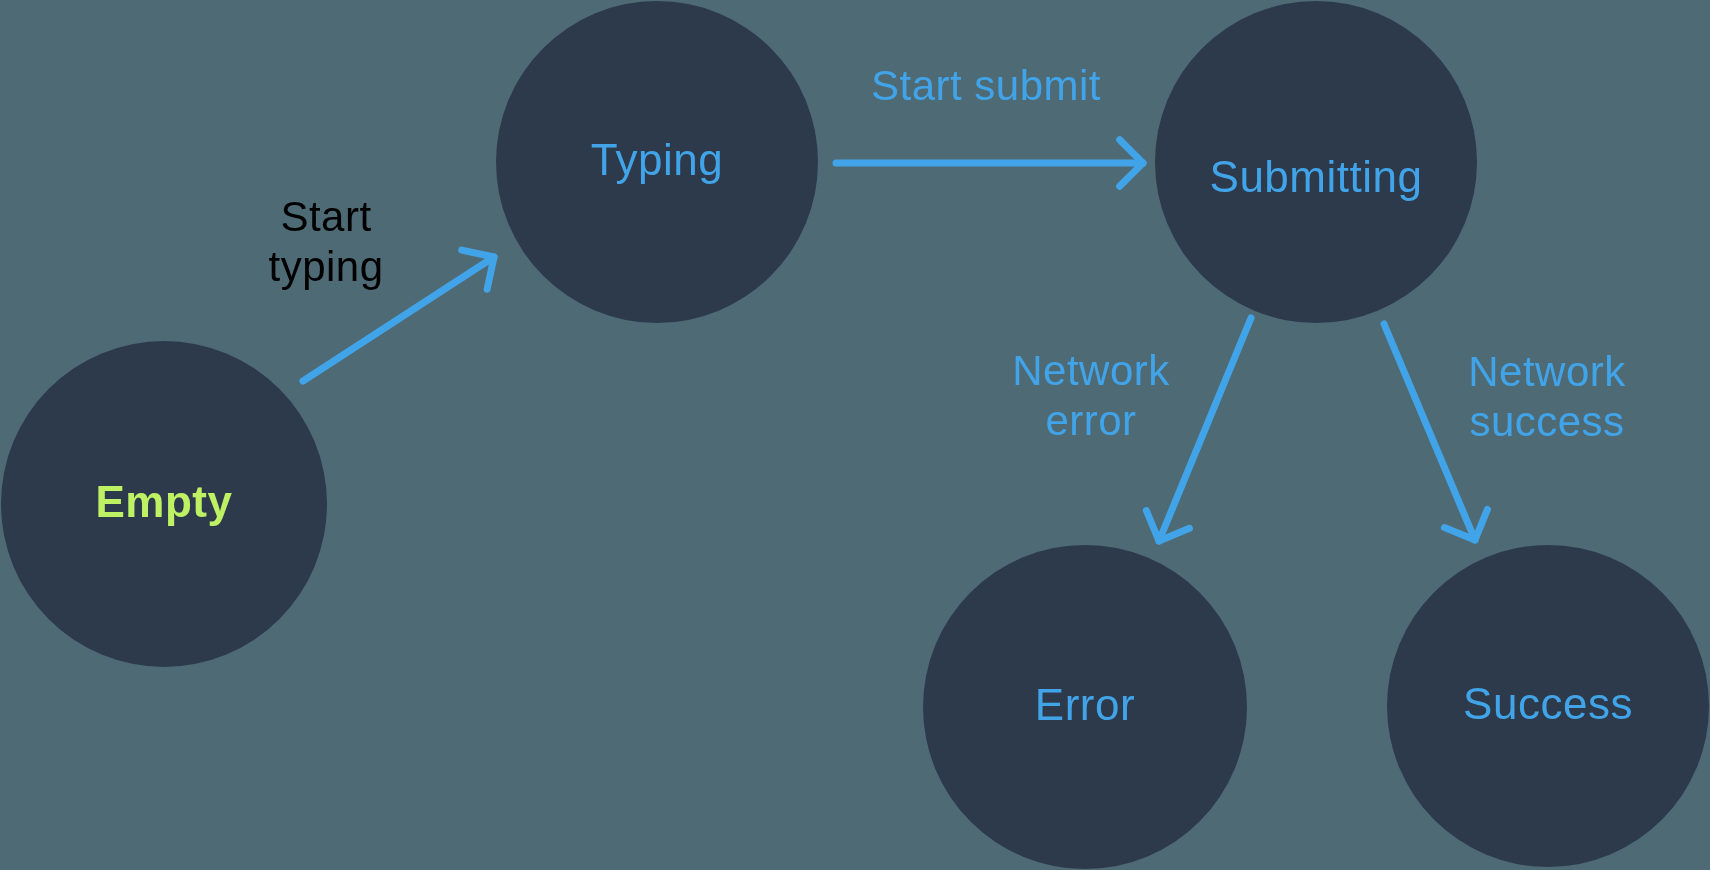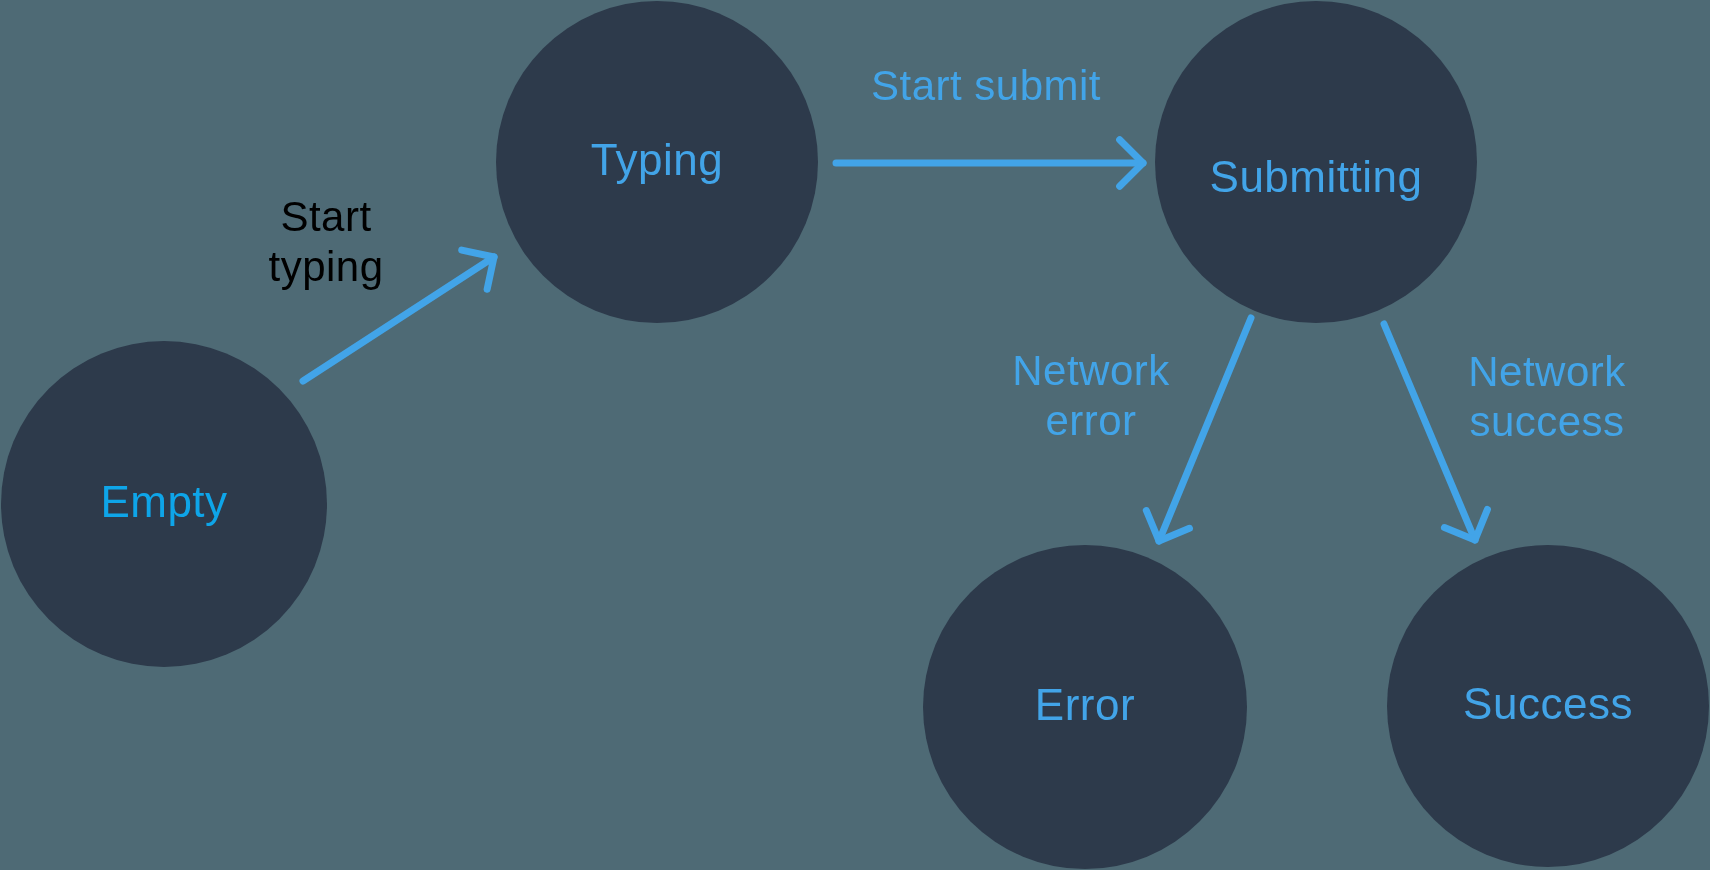--- a/index.html
+++ b/index.html
@@ -60,21 +60,21 @@
       <polyline points="487.13453353023516,289.27793937277494 494,257 461.72206062722506,250.13453353023516" fill="none" stroke="#42a4e8" stroke-width="7" stroke-linecap="round" stroke-linejoin="round"></polyline>
       <line x1="836" y1="163" x2="1143" y2="163" stroke="#42a4e8" stroke-width="7" stroke-linecap="round"></line>
       <polyline points="1119.6654762208439,186.33452377915606 1143,163 1119.6654762208439,139.66547622084394" fill="none" stroke="#42a4e8" stroke-width="7" stroke-linecap="round" stroke-linejoin="round"></polyline>
       <line x1="1251" y1="318" x2="1159" y2="541" stroke="#42a4e8" stroke-width="7" stroke-linecap="round"></line>
       <polyline points="1146.3283005315482,510.52988295753954 1159,541 1189.4701170424605,528.3283005315482" fill="none" stroke="#42a4e8" stroke-width="7" stroke-linecap="round" stroke-linejoin="round"></polyline>
       <line x1="1384" y1="324" x2="1475" y2="540" stroke="#42a4e8" stroke-width="7" stroke-linecap="round"></line>
       <polyline points="1444.436376044274,527.5555277053234 1475,540 1487.4444722946766,509.4363760442741" fill="none" stroke="#42a4e8" stroke-width="7" stroke-linecap="round" stroke-linejoin="round"></polyline>
     </svg>
   <div>
       <div class="node" style="left: 1px; top: 341px; width: 326px; height: 326px; background: rgb(45, 58, 75);">
-        <span class="node-label" style="color: #0ea5e9;">Empty</span>
+        <span class="node-label" style="color: #bef264; font-weight: bold;">Empty</span>
       </div>
       <div class="node" style="left: 496px; top: 1px; width: 322px; height: 322px; background: rgb(45, 58, 75);">
         <span class="node-label" style="color: rgb(66, 164, 232);">Typing</span>
       </div>
       <div class="node" style="left: 1155px; top: 1px; width: 322px; height: 322px; background: rgb(45, 58, 75);">
         <span class="node-label" style="color: rgb(66, 164, 232); margin-top: 34px;">Submitting</span>
       </div>
       <div class="node" style="left: 923px; top: 545px; width: 324px; height: 324px; background: rgb(45, 58, 75);">
         <span class="node-label" style="color: rgb(66, 164, 232);">Error</span>
       </div>

